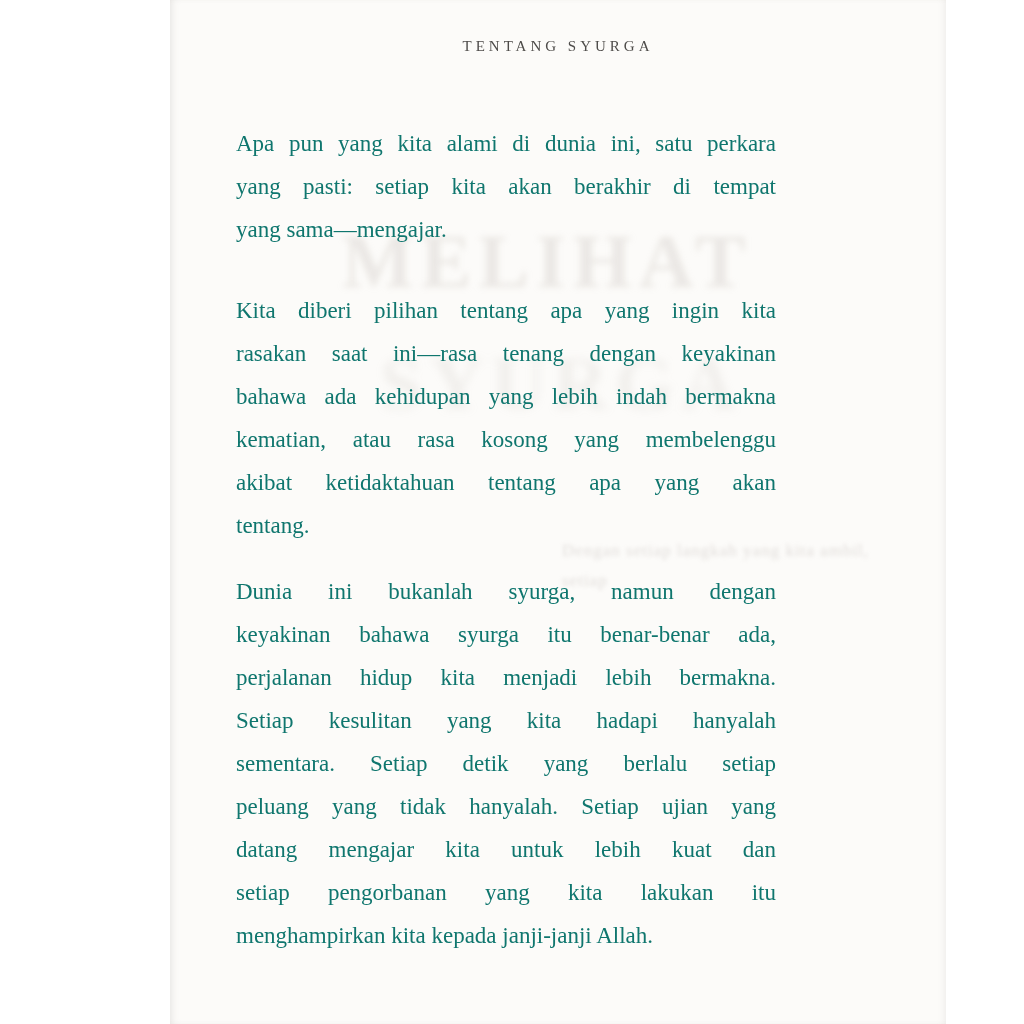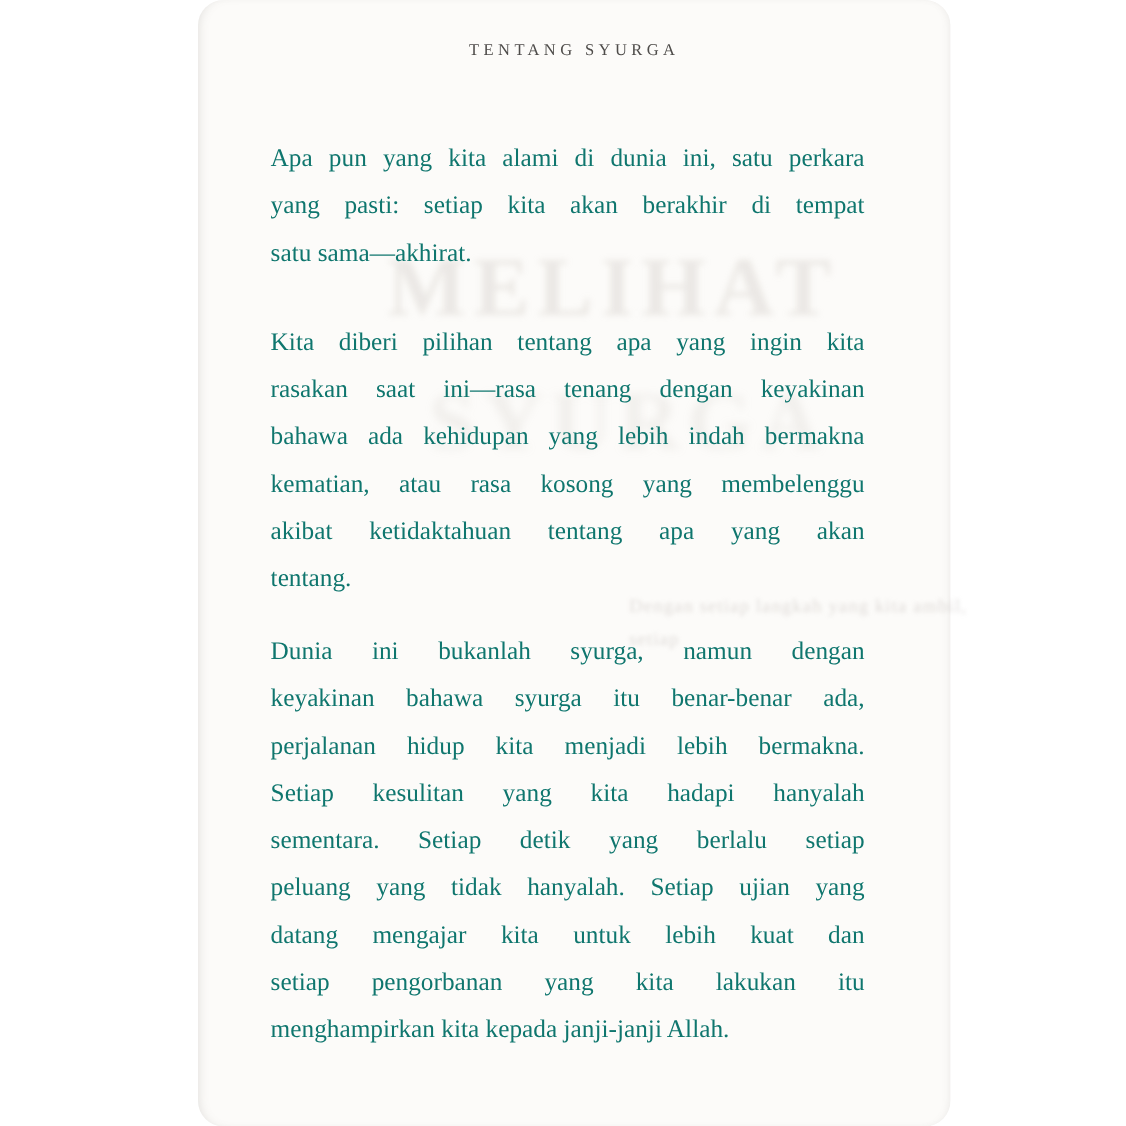--- a/index.html
+++ b/index.html
@@ -13,29 +13,28 @@
   }
   .stage {
     position: relative;
     width: 1024px;
     height: 1024px;
     background: #ffffff;
   }
   
   .page {
     position: absolute;
-    left: 180px;
+    left: 170px;
     top: 0;
-    width: 684px;
+    width: 776px;
     height: 1024px;
     background: #fcfbf9;
     box-shadow:
       inset 6px 0 10px -6px rgba(120,115,110,0.22),
       inset -5px 0 8px -5px rgba(120,115,110,0.14);
-    border-radius: 23px;
   }
   .running-head {
     position: absolute;
     top: 38px;
     left: 0;
     width: 100%;
     text-align: center;
     font-size: 15px;
     letter-spacing: 4px;
     color: #4e4c4a;
@@ -110,21 +109,21 @@
 
     <div class="ghost ghost-title-2">SYURGA</div>
 
     <div class="ghost ghost-small">Dengan setiap langkah yang kita ambil, setiap</div>
 
     <div class="running-head">TENTANG SYURGA</div>
 
     <div class="body-text para-1">
         <div class="line">Apa pun yang kita alami di dunia ini, satu perkara</div>
         <div class="line">yang pasti: setiap kita akan berakhir di tempat</div>
-        <div class="line last">satu sama—akhirat.</div>
+        <div class="line last">yang sama—mengajar.</div>
       </div>
 
     <div class="body-text para-2">
         <div class="line">Kita diberi pilihan tentang apa yang ingin kita</div>
         <div class="line">rasakan saat ini—rasa tenang dengan keyakinan</div>
         <div class="line">bahawa ada kehidupan yang lebih indah bermakna</div>
         <div class="line">kematian, atau rasa kosong yang membelenggu</div>
         <div class="line">akibat ketidaktahuan tentang apa yang akan</div>
         <div class="line last">tentang.</div>
       </div>

